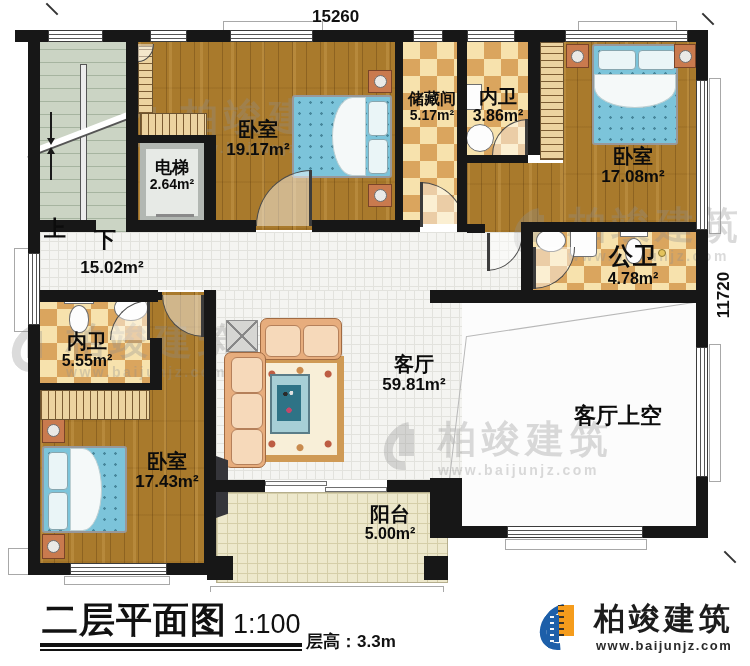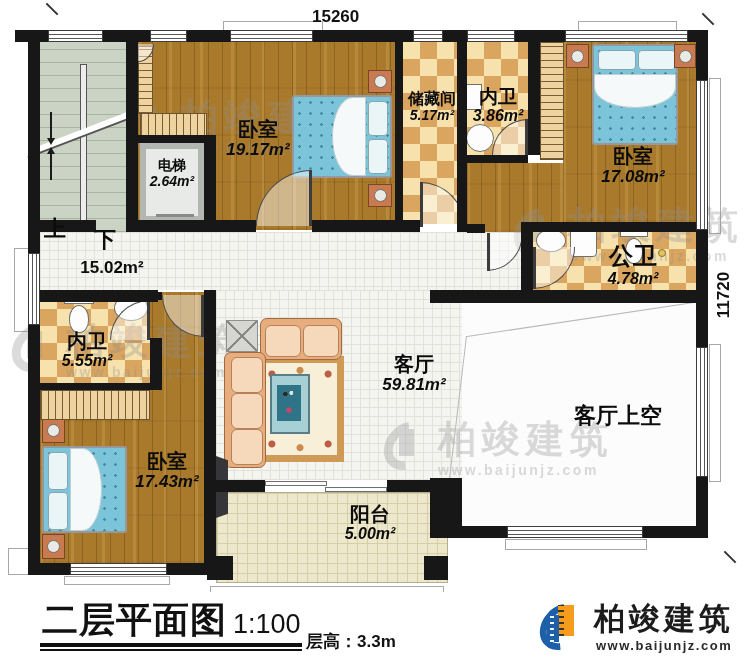--- a/index.html
+++ b/index.html
@@ -48,21 +48,21 @@
   .pillow{position:absolute;background:#eaf5f7;border:1px solid #87a6af;border-radius:4px;}
   .sheet{position:absolute;background:#f5f9f9;border:1px solid #bccfd2;box-sizing:border-box;}
   .nstand{position:absolute;z-index:5;background:#c97a4e;border:1px solid #7a4428;box-sizing:border-box;}
   .nstand::after{content:"";position:absolute;left:50%;top:50%;width:11px;height:11px;margin:-6.5px 0 0 -6.5px;
        border:1.5px solid #6e6e6e;border-radius:50%;background:#e9e9e6;}
   .fix{position:absolute;z-index:5;background:#fdfdfd;border:1.5px solid #6f6f6f;border-radius:50%;box-sizing:border-box;}
   .box{position:absolute;z-index:5;background:#fdfdfd;border:1.5px solid #6f6f6f;box-sizing:border-box;}
   
   .label{position:absolute;z-index:40;color:#0c0c0c;font-weight:bold;text-align:center;line-height:1.12;}
   .rname{display:block;}
-  .rarea{display:block;font-style:italic;}
+  .rarea{display:block;}
   .dim{position:absolute;z-index:40;font-weight:bold;color:#111;}
   .tick{position:absolute;width:16px;height:2px;background:#333;transform:rotate(45deg);z-index:40;}
   .thinline{position:absolute;background:#b8b8b8;height:1px;transform-origin:left top;z-index:4;}
   
   .wm{position:absolute;z-index:3;display:flex;align-items:flex-start;opacity:.32;color:#8f8f8f;}
   .wm-icon{position:relative;width:42px;height:52px;margin-right:10px;flex:0 0 auto;}
   .wm-icon::before{content:"";position:absolute;inset:0;border:9px solid #909090;border-top-color:transparent;
        border-right-color:transparent;border-radius:50%;transform:rotate(40deg);}
   .wm-icon::after{content:"";position:absolute;left:13px;top:9px;width:15px;height:27px;background:#909090;}
   .wm-text{font-size:38px;font-weight:bold;letter-spacing:6px;line-height:1;}
@@ -320,21 +320,21 @@
   <div class="leaf" style="left:201px;top:295px;width:3px;height:42px;"></div>
   <div class="arc tl" style="left:110px;top:300px;width:40px;height:40px;"></div>
   <div class="leaf" style="left:147px;top:300px;width:3px;height:40px;"></div>
   <div class="arc br" style="left:138px;top:44px;width:16px;height:18px;"></div>
 
   <div class="label" style="left:193px;top:118px;width:130px;">
     <span class="rname" style="font-size:20px;">卧室</span>
     <span class="rarea" style="font-size:17px;">19.17m²</span>
   </div>
   <div class="label" style="left:138px;top:158px;width:68px;">
-    <span class="rname" style="font-size:14px;">电梯</span>
+    <span class="rname" style="font-size:17px;">电梯</span>
     <span class="rarea" style="font-size:14px;">2.64m²</span>
   </div>
   <div class="label" style="left:398px;top:90px;width:68px;">
     <span class="rname" style="font-size:16px;">储藏间</span>
     <span class="rarea" style="font-size:14px;">5.17m²</span>
   </div>
   <div class="label" style="left:460px;top:86px;width:76px;">
     <span class="rname" style="font-size:19px;">内卫</span>
     <span class="rarea" style="font-size:16px;">3.86m²</span>
   </div>
@@ -354,21 +354,21 @@
     <span class="rname" style="font-size:20px;">卧室</span>
     <span class="rarea" style="font-size:17px;">17.43m²</span>
   </div>
   <div class="label" style="left:368px;top:353px;width:92px;">
     <span class="rname" style="font-size:20px;">客厅</span>
     <span class="rarea" style="font-size:17px;">59.81m²</span>
   </div>
   <div class="label" style="left:548px;top:404px;width:140px;">
     <span class="rname" style="font-size:22px;">客厅上空</span>
   </div>
-  <div class="label" style="left:320px;top:503px;width:100px;">
+  <div class="label" style="left:340px;top:503px;width:100px;">
     <span class="rname" style="font-size:20px;">阳台</span>
     <span class="rarea" style="font-size:16px;">5.00m²</span>
   </div>
 
   <div class="label" style="left:44px;top:217px;font-size:22px;">上</div>
   <div class="label" style="left:94px;top:228px;font-size:22px;">下</div>
   <div class="label" style="left:62px;top:258px;width:100px;font-size:17px;">15.02m²</div>
 
   <div class="dim" style="left:312px;top:7px;font-size:17px;">15260</div>
   <div class="dim" style="left:684px;top:285px;width:80px;text-align:center;font-size:17px;transform:rotate(-90deg);">11720</div>

